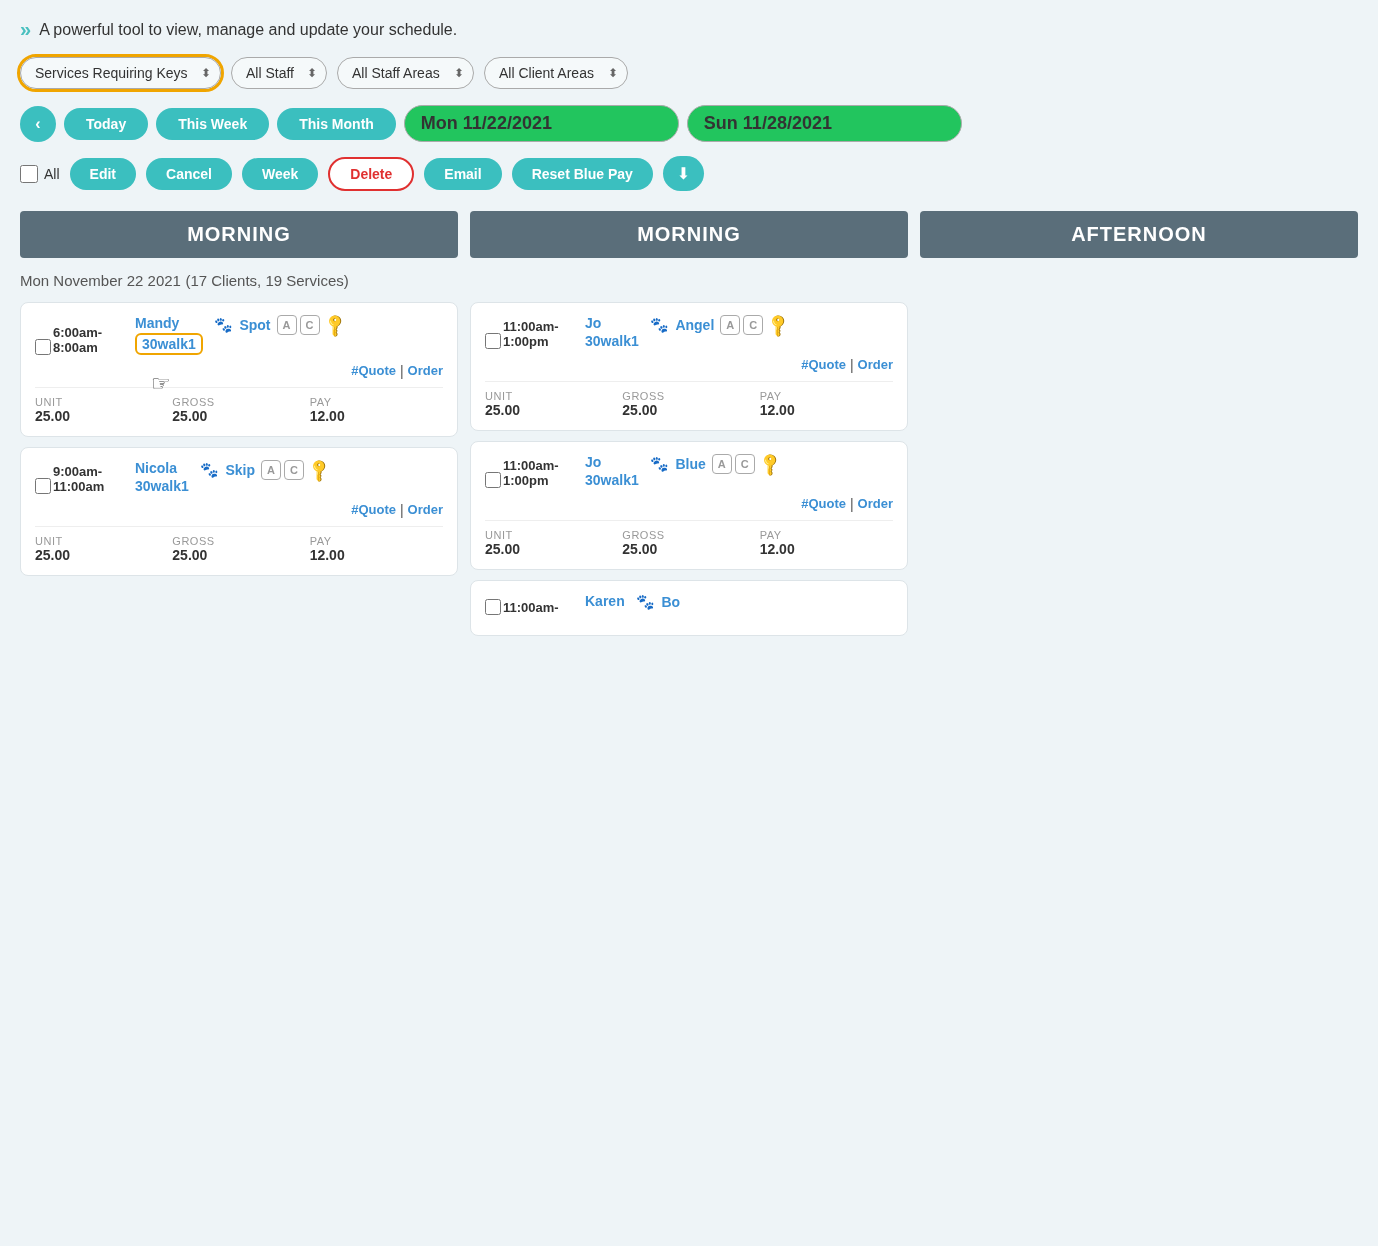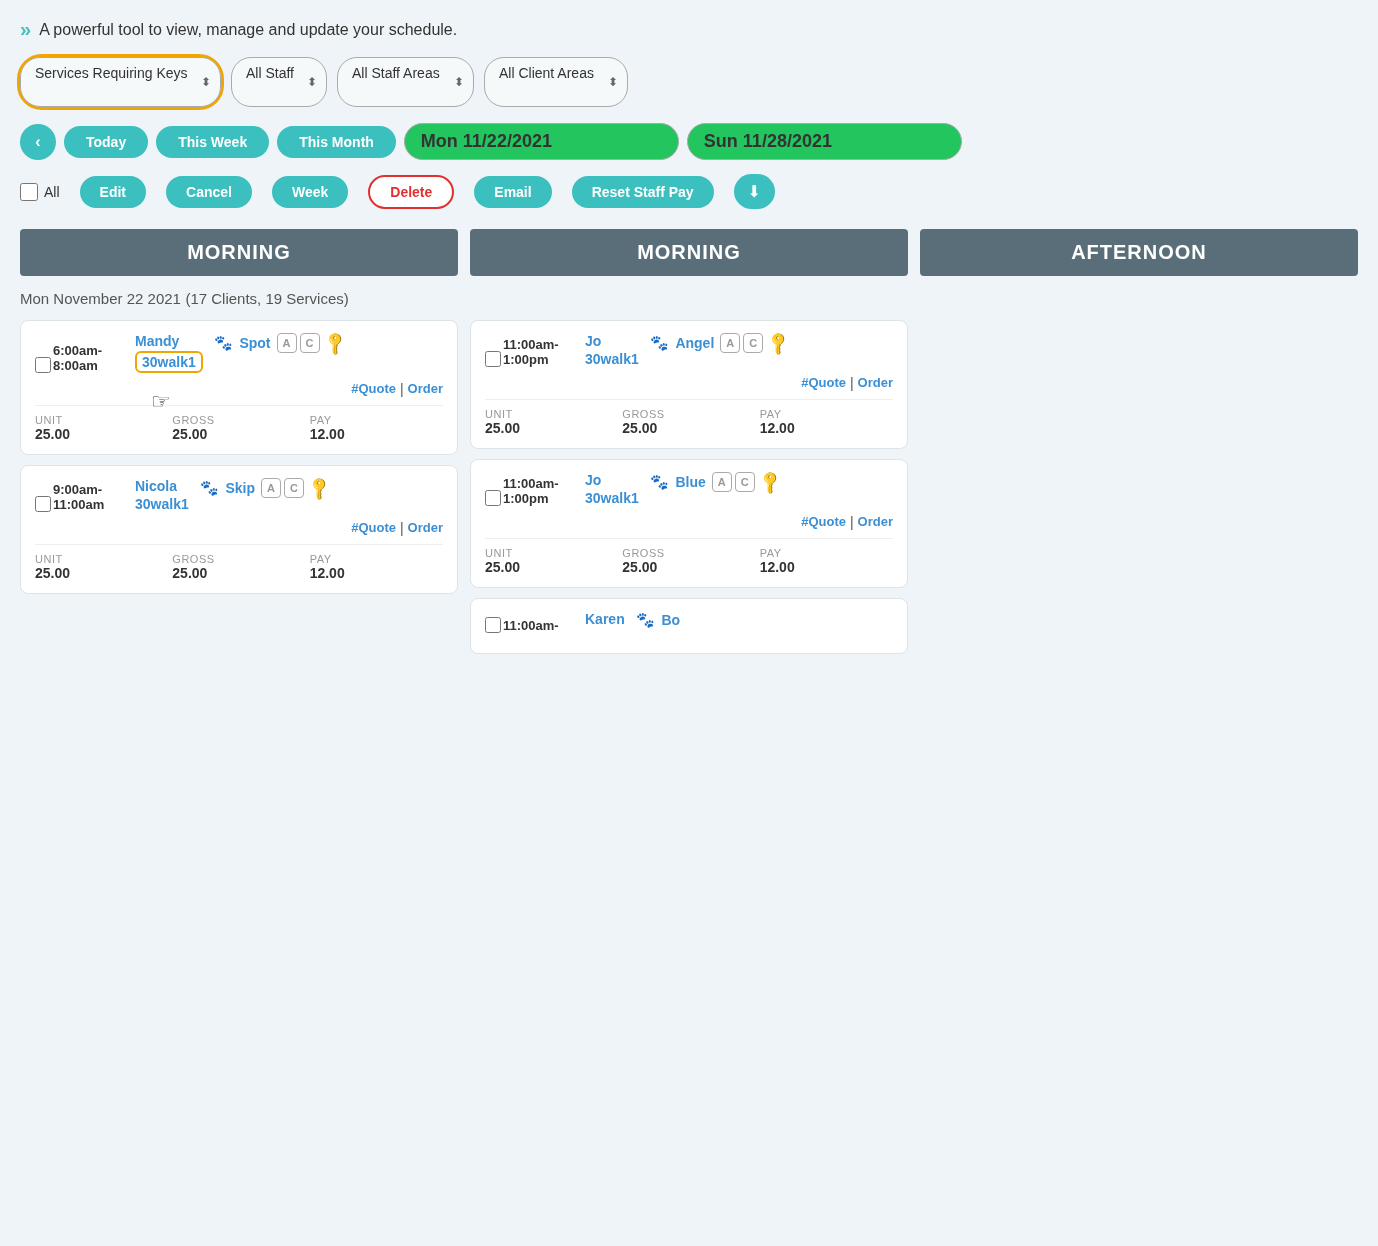--- a/index.html
+++ b/index.html
@@ -31,21 +31,21 @@
     .filters-row {
       display: flex;
       gap: 10px;
       align-items: center;
       margin-bottom: 16px;
     }
     .filter-select {
       appearance: none;
       border: 1.5px solid #aaa;
       border-radius: 20px;
-      padding: 7px 32px 25px 14px;
+      padding: 7px 32px 7px 14px;
       background: #f5f9fa;
       font-size: 14px;
       color: #333;
       cursor: pointer;
       position: relative;
     }
     .filter-select-wrap {
       position: relative;
       display: inline-block;
     }
@@ -98,21 +98,21 @@
       border: 1.5px solid #aaa;
       border-radius: 20px;
       padding: 7px 16px;
       font-size: 18px;
       background: #22c55e;
       color: #333;
       font-weight: bold;
     }
     .actions-row {
       display: flex;
-      gap: 20px;
+      gap: 10px;
       align-items: center;
       margin-bottom: 20px;
     }
     .checkbox-all {
       display: flex;
       align-items: center;
       gap: 6px;
     }
     .checkbox-all input {
       width: 18px;
@@ -352,21 +352,21 @@
   <div class="actions-row">
     <div class="checkbox-all">
       <input type="checkbox" style="">
       <span>All</span>
     </div>
     <button class="btn-action">Edit</button>
     <button class="btn-action">Cancel</button>
     <button class="btn-action">Week</button>
     <button class="btn-delete">Delete</button>
     <button class="btn-action">Email</button>
-    <button class="btn-action">Reset Staff Pay</button>
+    <button class="btn-action">Reset Blue Pay</button>
     <button class="btn-download">⬇</button>
   </div>
 
   <div class="columns-header">
     <div class="col-header">MORNING</div>
     <div class="col-header">MORNING</div>
     <div class="col-header">AFTERNOON</div>
   </div>
 
   <div class="date-section-title">

